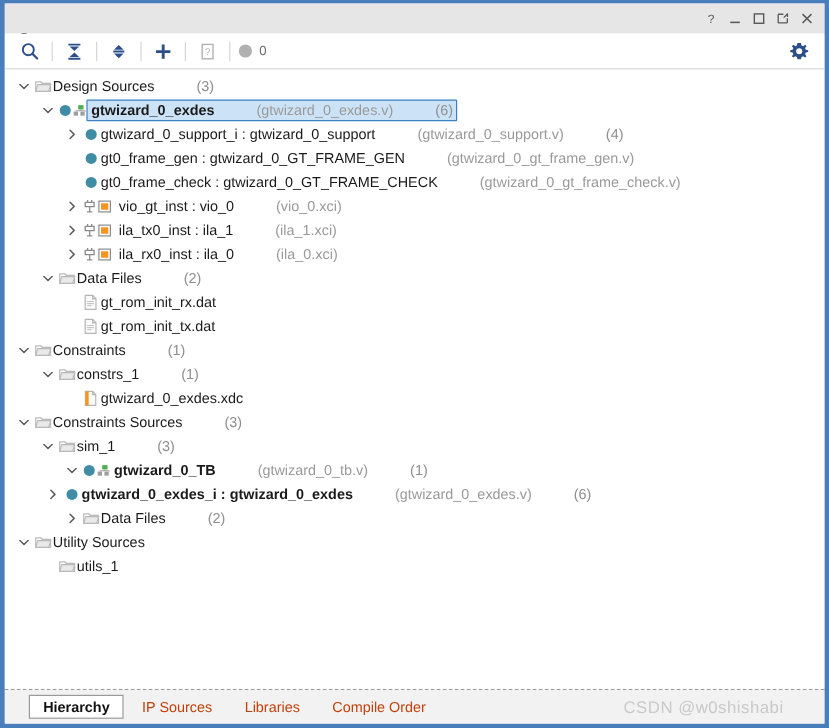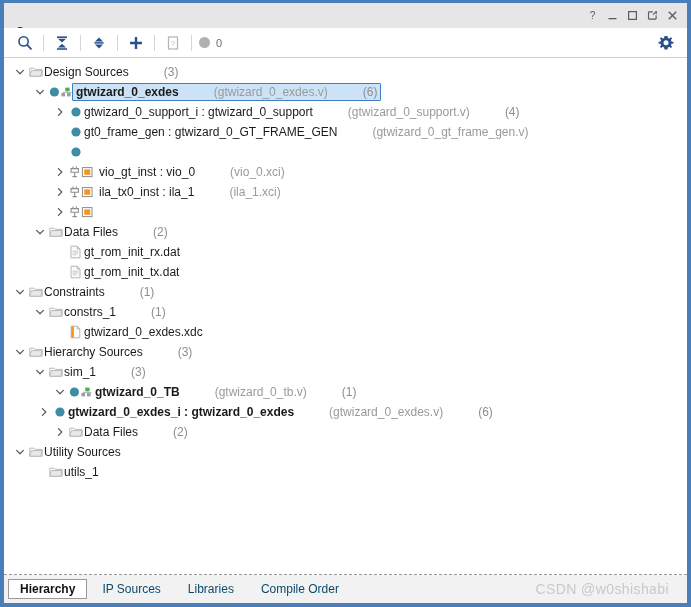--- a/index.html
+++ b/index.html
@@ -69,26 +69,26 @@
   .cnt{color:#8e8e8e;margin-left:4px;}
   .sel{
     background:#cce3f7;border:1px solid #3f7fc1;border-radius:1px;
     padding:0 3px;margin-left:-3px;box-sizing:border-box;height:18px;
     display:flex;align-items:center;
   }
   
   .tabsep{border-top:1px dashed #9a9a9a;margin:0;height:0;}
   .tabbar{
     height:28px;min-height:28px;background:#f2f2f2;
-    display:flex;align-items:center;padding:0 4px;box-sizing:border-box;
+    display:flex;align-items:center;padding:0 20px;box-sizing:border-box;
     justify-content:space-between;
   }
   .tabs{display:flex;align-items:center;}
   .tab{
-    font-size:12px;color:#0c4a6e;padding:3px 12px;margin-right:3px;
+    font-size:12px;color:#c2410c;padding:3px 12px;margin-right:3px;
   }
   .tab.active{
     color:#111;font-weight:bold;background:#ffffff;border:1px solid #9a9a9a;
     padding:2px 11px;
   }
   .watermark{font-size:14px;color:#c9c9c9;padding-right:14px;letter-spacing:0.4px;}
 </style>
 </head>
 <body>
 
@@ -254,20 +254,24 @@
           <span class="file">(gtwizard_0_gt_frame_gen.v)</span>
         </div>
       </div>
       <div class="row" style="padding-left: 48px;">
         <div class="arrow empty"></div>
         <div class="ico">
           <svg width="14" height="14" viewBox="0 0 14 14">
             <circle cx="7" cy="7" r="4.6" fill="#3f8ca5"></circle>
           </svg>
         </div>
+        <div class="lbl">
+          <span class="nm">gt0_frame_check : gtwizard_0_GT_FRAME_CHECK</span>
+          <span class="file">(gtwizard_0_gt_frame_check.v)</span>
+        </div>
       </div>
       <div class="row" style="padding-left: 48px;">
         <div class="arrow">
           <svg width="10" height="10" viewBox="0 0 10 10">
             <path d="M3.4 1.6 L6.8 5 L3.4 8.4" fill="none" stroke="#5f5f5f" stroke-width="1.3" stroke-linecap="round" stroke-linejoin="round"></path>
           </svg>
         </div>
         <div class="ico" style="flex: 0 0 32px; width: 32px;">
           <svg width="30" height="14" viewBox="0 0 30 14">
             <path d="M5.0 1.6 V3.4 M8.4 1.6 V3.4 M3.0 3.6 H10.4 V7.2 H3.0 Z" fill="none" stroke="#8c8c8c" stroke-width="1.1"></path>
@@ -307,20 +311,24 @@
           </svg>
         </div>
         <div class="ico" style="flex: 0 0 32px; width: 32px;">
           <svg width="30" height="14" viewBox="0 0 30 14">
             <path d="M5.0 1.6 V3.4 M8.4 1.6 V3.4 M3.0 3.6 H10.4 V7.2 H3.0 Z" fill="none" stroke="#8c8c8c" stroke-width="1.1"></path>
             <path d="M6.7 7.3 V11.4 M4.5 11.6 H8.9" stroke="#8c8c8c" stroke-width="1.1" fill="none"></path>
             <rect x="14.4" y="2.6" width="9.6" height="9.0" fill="none" stroke="#8c8c8c" stroke-width="1"></rect>
             <rect x="16.2" y="4.4" width="6.0" height="5.4" fill="#f7941e"></rect>
           </svg>
         </div>
+        <div class="lbl">
+          <span class="nm">ila_rx0_inst : ila_0</span>
+          <span class="file">(ila_0.xci)</span>
+        </div>
       </div>
       <div class="row" style="padding-left: 28px;">
         <div class="arrow">
           <svg width="10" height="10" viewBox="0 0 10 10">
             <path d="M1.6 3.4 L5 6.8 L8.4 3.4" fill="none" stroke="#5f5f5f" stroke-width="1.3" stroke-linecap="round" stroke-linejoin="round"></path>
           </svg>
         </div>
         <div class="ico">
           <svg width="14" height="14" viewBox="0 0 14 14">
             <path d="M0.8 3.2 H5.2 L6.3 4.4 H13.2 V11.2 H0.8 Z" fill="#ffffff" stroke="#b9b9b9" stroke-width="1"></path>
@@ -411,21 +419,21 @@
             <path d="M1.6 3.4 L5 6.8 L8.4 3.4" fill="none" stroke="#5f5f5f" stroke-width="1.3" stroke-linecap="round" stroke-linejoin="round"></path>
           </svg>
         </div>
         <div class="ico">
           <svg width="14" height="14" viewBox="0 0 14 14">
             <path d="M0.8 3.2 H5.2 L6.3 4.4 H13.2 V11.2 H0.8 Z" fill="#ffffff" stroke="#b9b9b9" stroke-width="1"></path>
             <path d="M2.4 5.6 H13.2 L11.6 11.2 H0.8 Z" fill="#e9e9e9" stroke="#b9b9b9" stroke-width="1"></path>
           </svg>
         </div>
         <div class="lbl">
-          <span class="nm">Hierarchy Sources</span>
+          <span class="nm">Constraints Sources</span>
           <span class="cnt">(3)</span>
         </div>
       </div>
       <div class="row" style="padding-left: 28px;">
         <div class="arrow">
           <svg width="10" height="10" viewBox="0 0 10 10">
             <path d="M1.6 3.4 L5 6.8 L8.4 3.4" fill="none" stroke="#5f5f5f" stroke-width="1.3" stroke-linecap="round" stroke-linejoin="round"></path>
           </svg>
         </div>
         <div class="ico">

